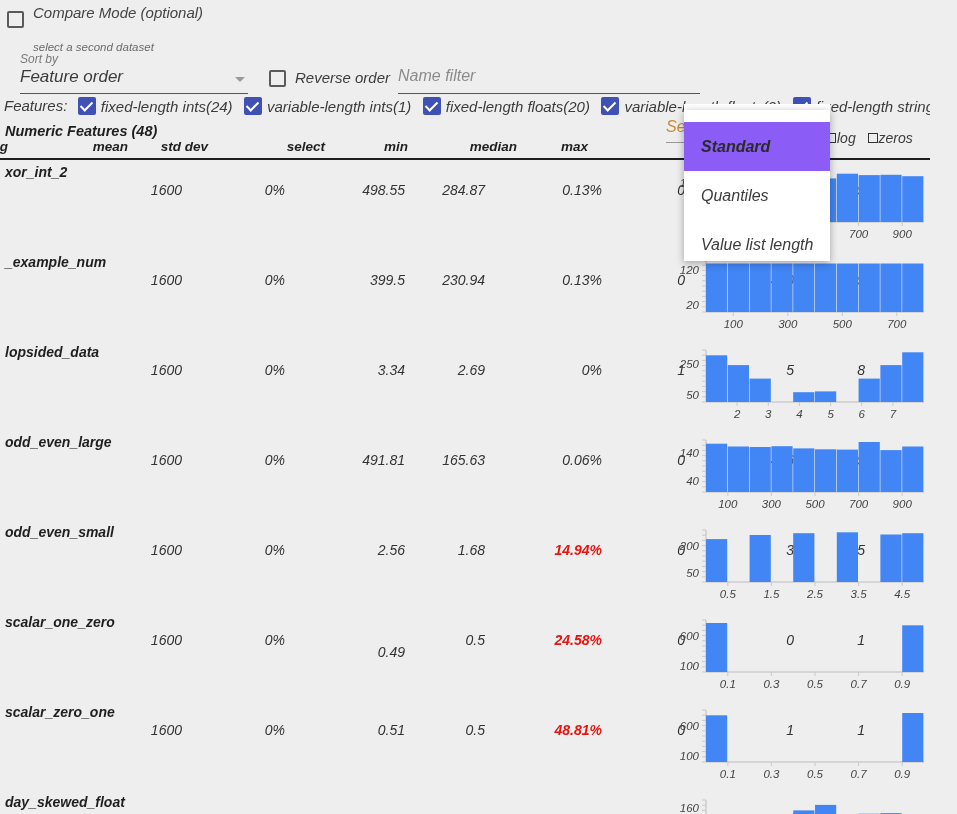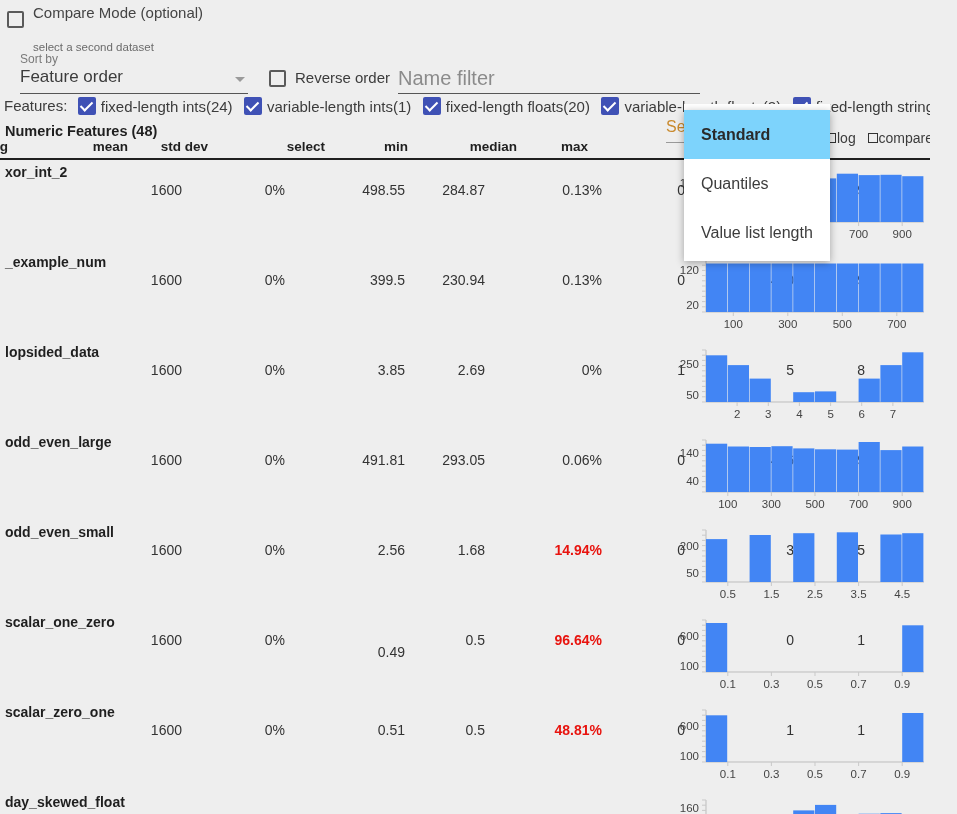--- a/index.html
+++ b/index.html
@@ -3,21 +3,21 @@
 <meta charset="utf-8">
 <style>
   html,body{margin:0;padding:0;}
   body{
     width:957px;height:814px;overflow:hidden;
     background:#eeeeee;
     font-family:"Liberation Sans","DejaVu Sans",sans-serif;
     color:#333;
     -webkit-font-smoothing:antialiased;
   }
-  .app{position:relative;width:930px;height:814px;overflow:hidden;background:#eeeeee;}
+  .app{position:relative;width:930px;height:814px;overflow:hidden;background:#eeeeee;font-style:italic;}
 
   
   .compare-row{position:absolute;left:0;top:0;width:957px;height:46px;}
   .cb-box{
     width:17px;height:17px;border:2px solid #5a5a5a;border-radius:2px;
     box-sizing:border-box;background:transparent;display:inline-block;
   }
   .compare-cb{position:absolute;left:7px;top:11px;}
   .compare-title{position:absolute;left:33px;top:4px;font-size:15px;color:#444;}
   .compare-sub{position:absolute;left:33px;top:41px;font-size:11.5px;color:#6b6b6b;}
@@ -41,21 +41,21 @@
   .sortby-value{position:absolute;left:20px;top:19px;font-size:17px;color:#3c3c3c;text-align:right;}
   .sortby-underline{position:absolute;left:20px;top:45px;width:228px;height:0;border-bottom:1px solid #555;}
   .sortby-caret{
     position:absolute;left:235px;top:29px;width:0;height:0;
     border-left:5px solid transparent;border-right:5px solid transparent;
     border-top:5px solid #9a9a9a;
   }
   .reverse-cb{position:absolute;left:269px;top:22px;}
   .reverse-label{position:absolute;left:295px;top:21px;font-size:15px;color:#3c3c3c;}
   .namefilter{position:absolute;left:398px;top:19px;width:302px;height:26px;}
-  .namefilter .ph{font-size:20px;color:#8b8b8b;}
+  .namefilter .ph{font-size:16px;color:#8b8b8b;}
   .namefilter .underline{position:absolute;left:0;top:26px;width:302px;height:0;border-bottom:1px solid #555;}
 
   
   .features-row{position:absolute;left:0;top:96px;width:957px;height:26px;white-space:nowrap;}
   .features-label{display:inline-block;font-size:15px;color:#3c3c3c;padding:0 6px 0 4px;vertical-align:middle;}
   .feat-item{display:inline-block;vertical-align:middle;margin-right:7px;}
   .feat-cb{
     width:18px;height:18px;background:#3f51b5;border-radius:2px;display:inline-block;
     vertical-align:middle;position:relative;
   }
@@ -103,21 +103,21 @@
   .sb-arrow{position:absolute;left:4px;top:2px;width:0;height:0;
     border-left:5px solid transparent;border-right:5px solid transparent;border-bottom:5px solid #9a9a9a;}
   .sb-thumb{position:absolute;left:2px;top:13px;width:14px;height:152px;background:#c2c2c2;border-radius:1px;}
 
   
   .menu{
     position:absolute;left:684px;top:110px;width:146px;height:151px;
     background:#fff;box-shadow:0 2px 8px rgba(0,0,0,.32);z-index:50;
   }
   .menu-item{height:49px;line-height:49px;padding-left:17px;font-size:16px;color:#3c3c3c;white-space:nowrap;}
-  .menu-item.selected{background:#7dd3fc;font-weight:bold;color:#2a2a2a;}
+  .menu-item.selected{background:#8b5cf6;font-weight:bold;color:#2a2a2a;margin-top:12px;}
 
   
   .menu-top-pad{position:absolute;left:684px;top:104px;width:146px;height:6px;background:#fff;z-index:49;}
 </style>
 </head>
 <body>
 
 <div class="app">
 
   <div class="compare-row">
@@ -163,21 +163,21 @@
   <div class="charttype">
     <div class="lbl">Select chart type</div>
     <div class="ul"></div>
   </div>
 
   <div class="logexp">
     <span class="grp">
       <span class="minicb"></span><span class="t">log</span>
     </span>
     <span class="grp">
-      <span class="minicb"></span><span class="t">compare</span>
+      <span class="minicb"></span><span class="t">zeros</span>
     </span>
   </div>
 
   <div class="numeric-title">Numeric Features (48)</div>
   <div class="thead">
 
     <div class="th" style="right:672px;top:0;width:90px;">missing</div>
     <div class="th" style="right:552px;top:0;width:90px;">mean</div>
     <div class="th" style="right:472px;top:0;width:90px;">std dev</div>
     <div class="th" style="right:355px;top:0;width:90px;">select</div>
@@ -283,21 +283,21 @@
             <text class="xtick" x="170.3" y="72">500</text>
             <line x1="224.8" y1="56" x2="224.8" y2="60" stroke="#c9c9c9" stroke-width="1"></line>
             <text class="xtick" x="224.8" y="72">700</text>
           </svg>
         </div>
       </div>
       <div class="row" style="top: 180px;">
         <div class="fname">lopsided_data</div>
         <div class="cell" style="right: 775px; width: 90px;">1600</div>
         <div class="cell" style="right: 672px; width: 90px;">0%</div>
-        <div class="cell" style="right: 552px; width: 90px;">3.85</div>
+        <div class="cell" style="right: 552px; width: 90px;">3.34</div>
         <div class="cell" style="right: 472px; width: 90px;">2.69</div>
         <div class="cell" style="right: 355px; width: 90px;">0%</div>
         <div class="cell" style="right: 272px; width: 90px;">1</div>
         <div class="cell" style="right: 163px; width: 90px;">5</div>
         <div class="cell" style="right: 92px; width: 90px;">8</div>
         <div class="hist">
           <svg width="258" height="78">
             <line x1="34" y1="4" x2="34" y2="56" stroke="#bdbdbd" stroke-width="1"></line>
             <line x1="34" y1="56" x2="252" y2="56" stroke="#bdbdbd" stroke-width="1"></line>
             <line x1="30" y1="56" x2="34" y2="56" stroke="#c9c9c9" stroke-width="1"></line>
@@ -334,21 +334,21 @@
             <line x1="220.9" y1="56" x2="220.9" y2="60" stroke="#c9c9c9" stroke-width="1"></line>
             <text class="xtick" x="220.9" y="72">7</text>
           </svg>
         </div>
       </div>
       <div class="row" style="top: 270px;">
         <div class="fname">odd_even_large</div>
         <div class="cell" style="right: 775px; width: 90px;">1600</div>
         <div class="cell" style="right: 672px; width: 90px;">0%</div>
         <div class="cell" style="right: 552px; width: 90px;">491.81</div>
-        <div class="cell" style="right: 472px; width: 90px;">293.05</div>
+        <div class="cell" style="right: 472px; width: 90px;">165.63</div>
         <div class="cell" style="right: 355px; width: 90px;">0.06%</div>
         <div class="cell" style="right: 272px; width: 90px;">0</div>
         <div class="cell" style="right: 163px; width: 90px;">486</div>
         <div class="cell" style="right: 92px; width: 90px;">999</div>
         <div class="hist">
           <svg width="258" height="78">
             <line x1="34" y1="4" x2="34" y2="56" stroke="#bdbdbd" stroke-width="1"></line>
             <line x1="34" y1="56" x2="252" y2="56" stroke="#bdbdbd" stroke-width="1"></line>
             <line x1="30" y1="56" x2="34" y2="56" stroke="#c9c9c9" stroke-width="1"></line>
             <line x1="30" y1="50.8" x2="34" y2="50.8" stroke="#c9c9c9" stroke-width="1"></line>
@@ -431,21 +431,21 @@
             <text class="xtick" x="230.2" y="72">4.5</text>
           </svg>
         </div>
       </div>
       <div class="row" style="top: 450px;">
         <div class="fname">scalar_one_zero</div>
         <div class="cell" style="right: 775px; width: 90px;">1600</div>
         <div class="cell" style="right: 672px; width: 90px;">0%</div>
         <div class="cell" style="right: 552px; width: 90px; margin-top: 12px;">0.49</div>
         <div class="cell" style="right: 472px; width: 90px;">0.5</div>
-        <div class="cell warn" style="right: 355px; width: 90px;">96.64%</div>
+        <div class="cell warn" style="right: 355px; width: 90px;">24.58%</div>
         <div class="cell" style="right: 272px; width: 90px;">0</div>
         <div class="cell" style="right: 163px; width: 90px;">0</div>
         <div class="cell" style="right: 92px; width: 90px;">1</div>
         <div class="hist">
           <svg width="258" height="78">
             <line x1="34" y1="4" x2="34" y2="56" stroke="#bdbdbd" stroke-width="1"></line>
             <line x1="34" y1="56" x2="252" y2="56" stroke="#bdbdbd" stroke-width="1"></line>
             <line x1="30" y1="56" x2="34" y2="56" stroke="#c9c9c9" stroke-width="1"></line>
             <line x1="30" y1="50.8" x2="34" y2="50.8" stroke="#c9c9c9" stroke-width="1"></line>
             <line x1="30" y1="45.6" x2="34" y2="45.6" stroke="#c9c9c9" stroke-width="1"></line>

